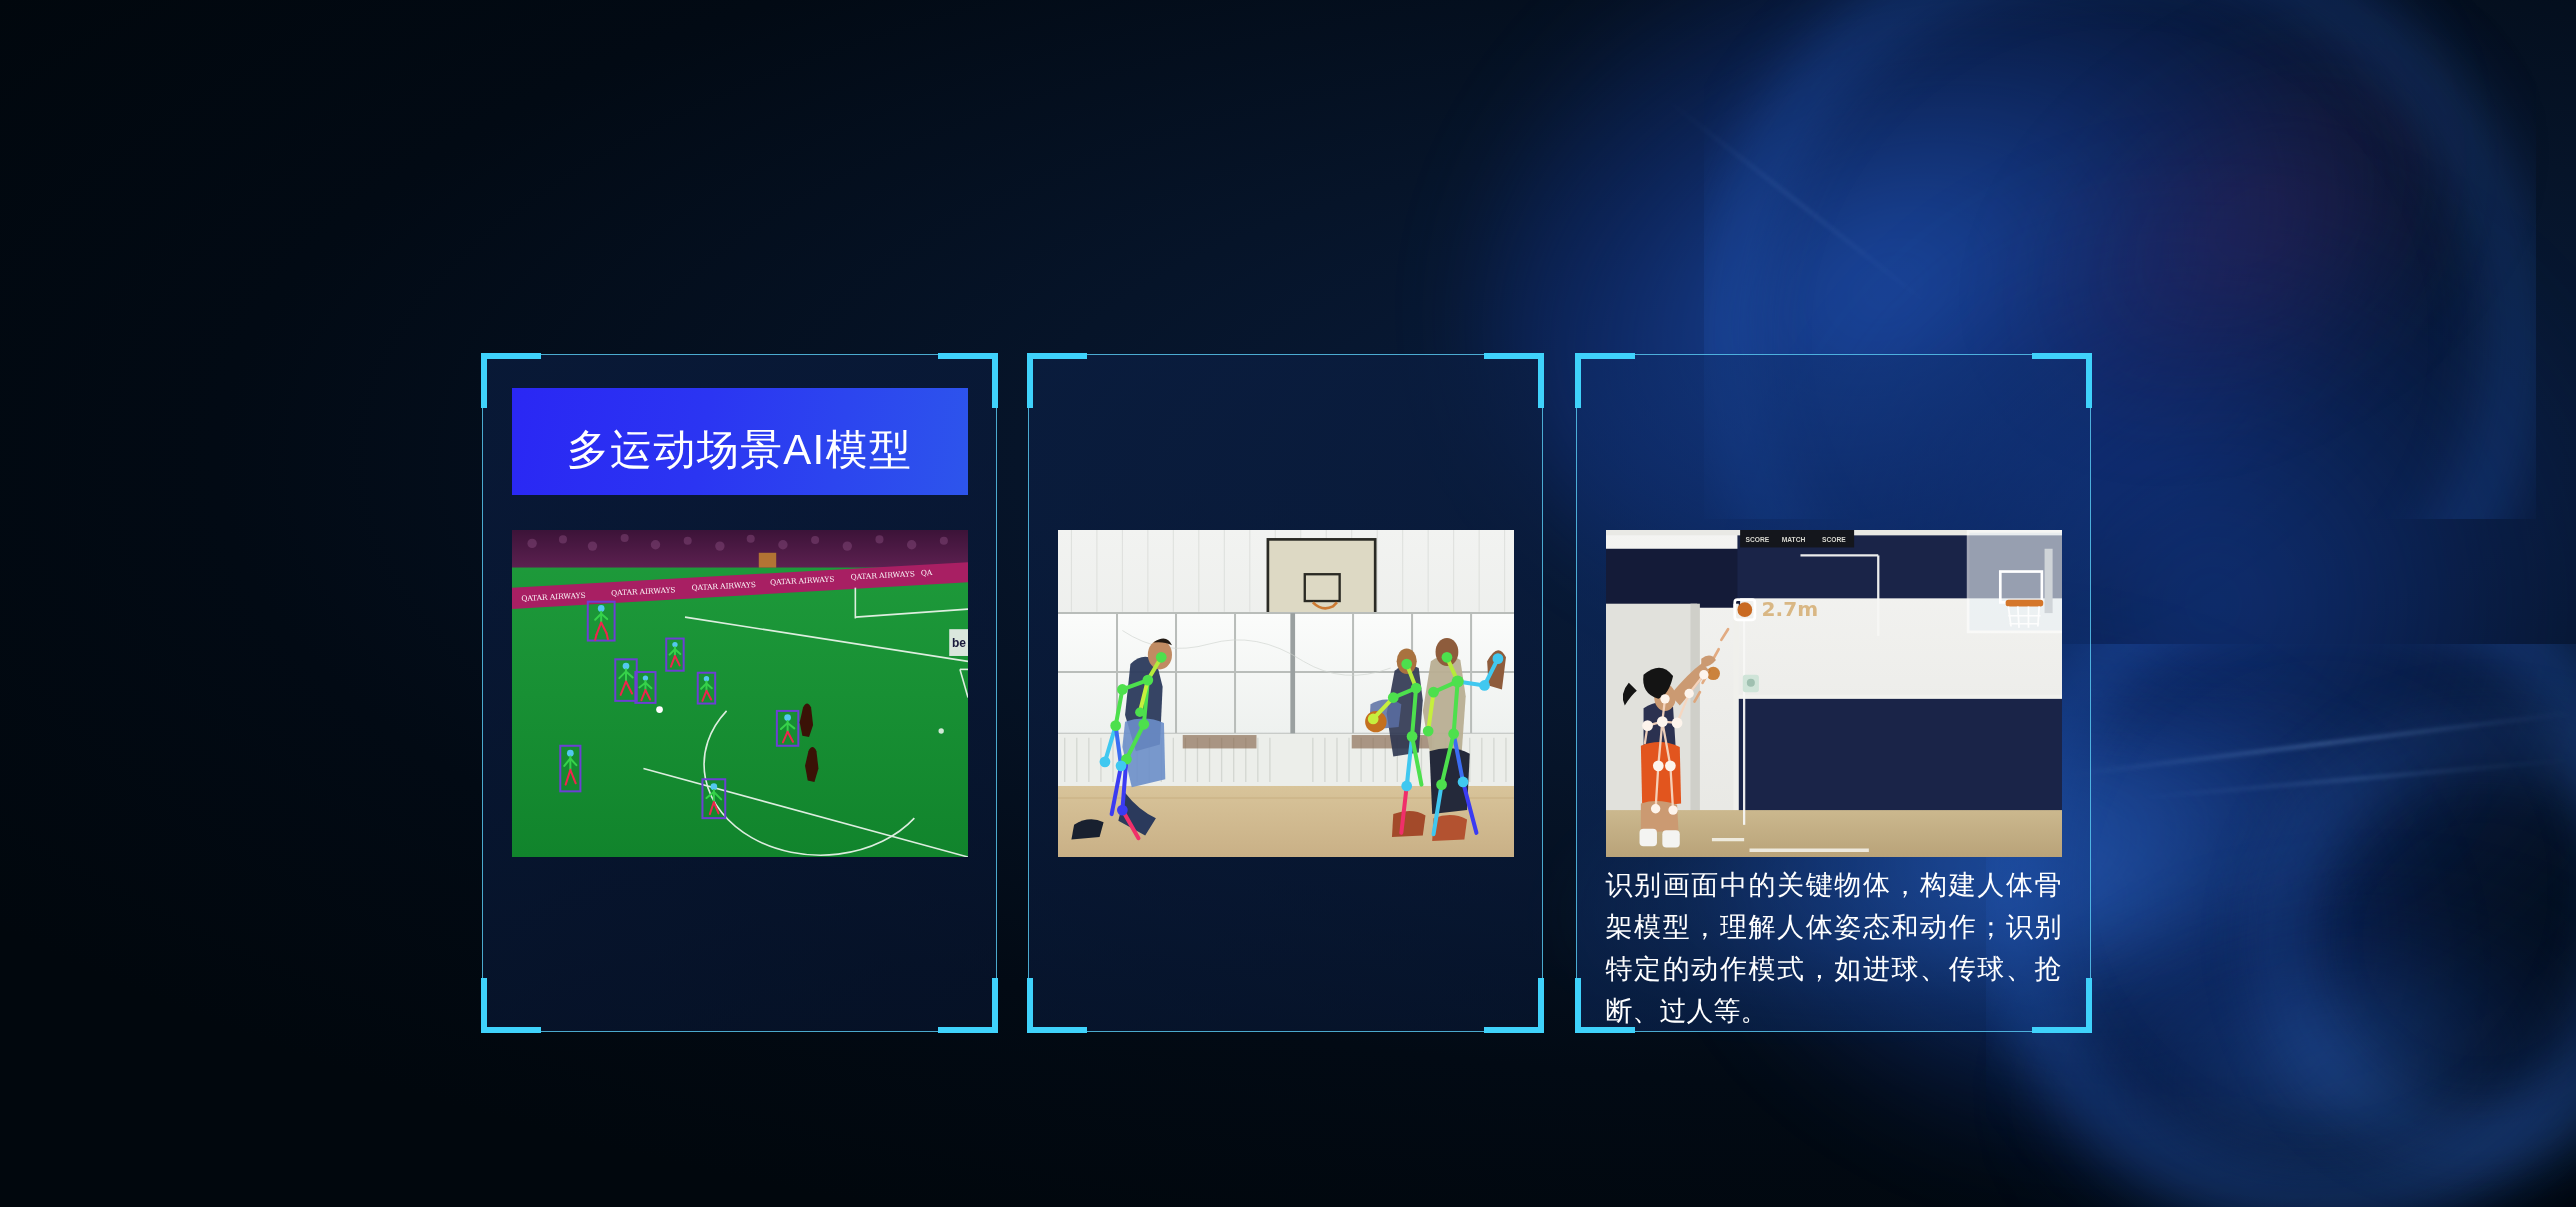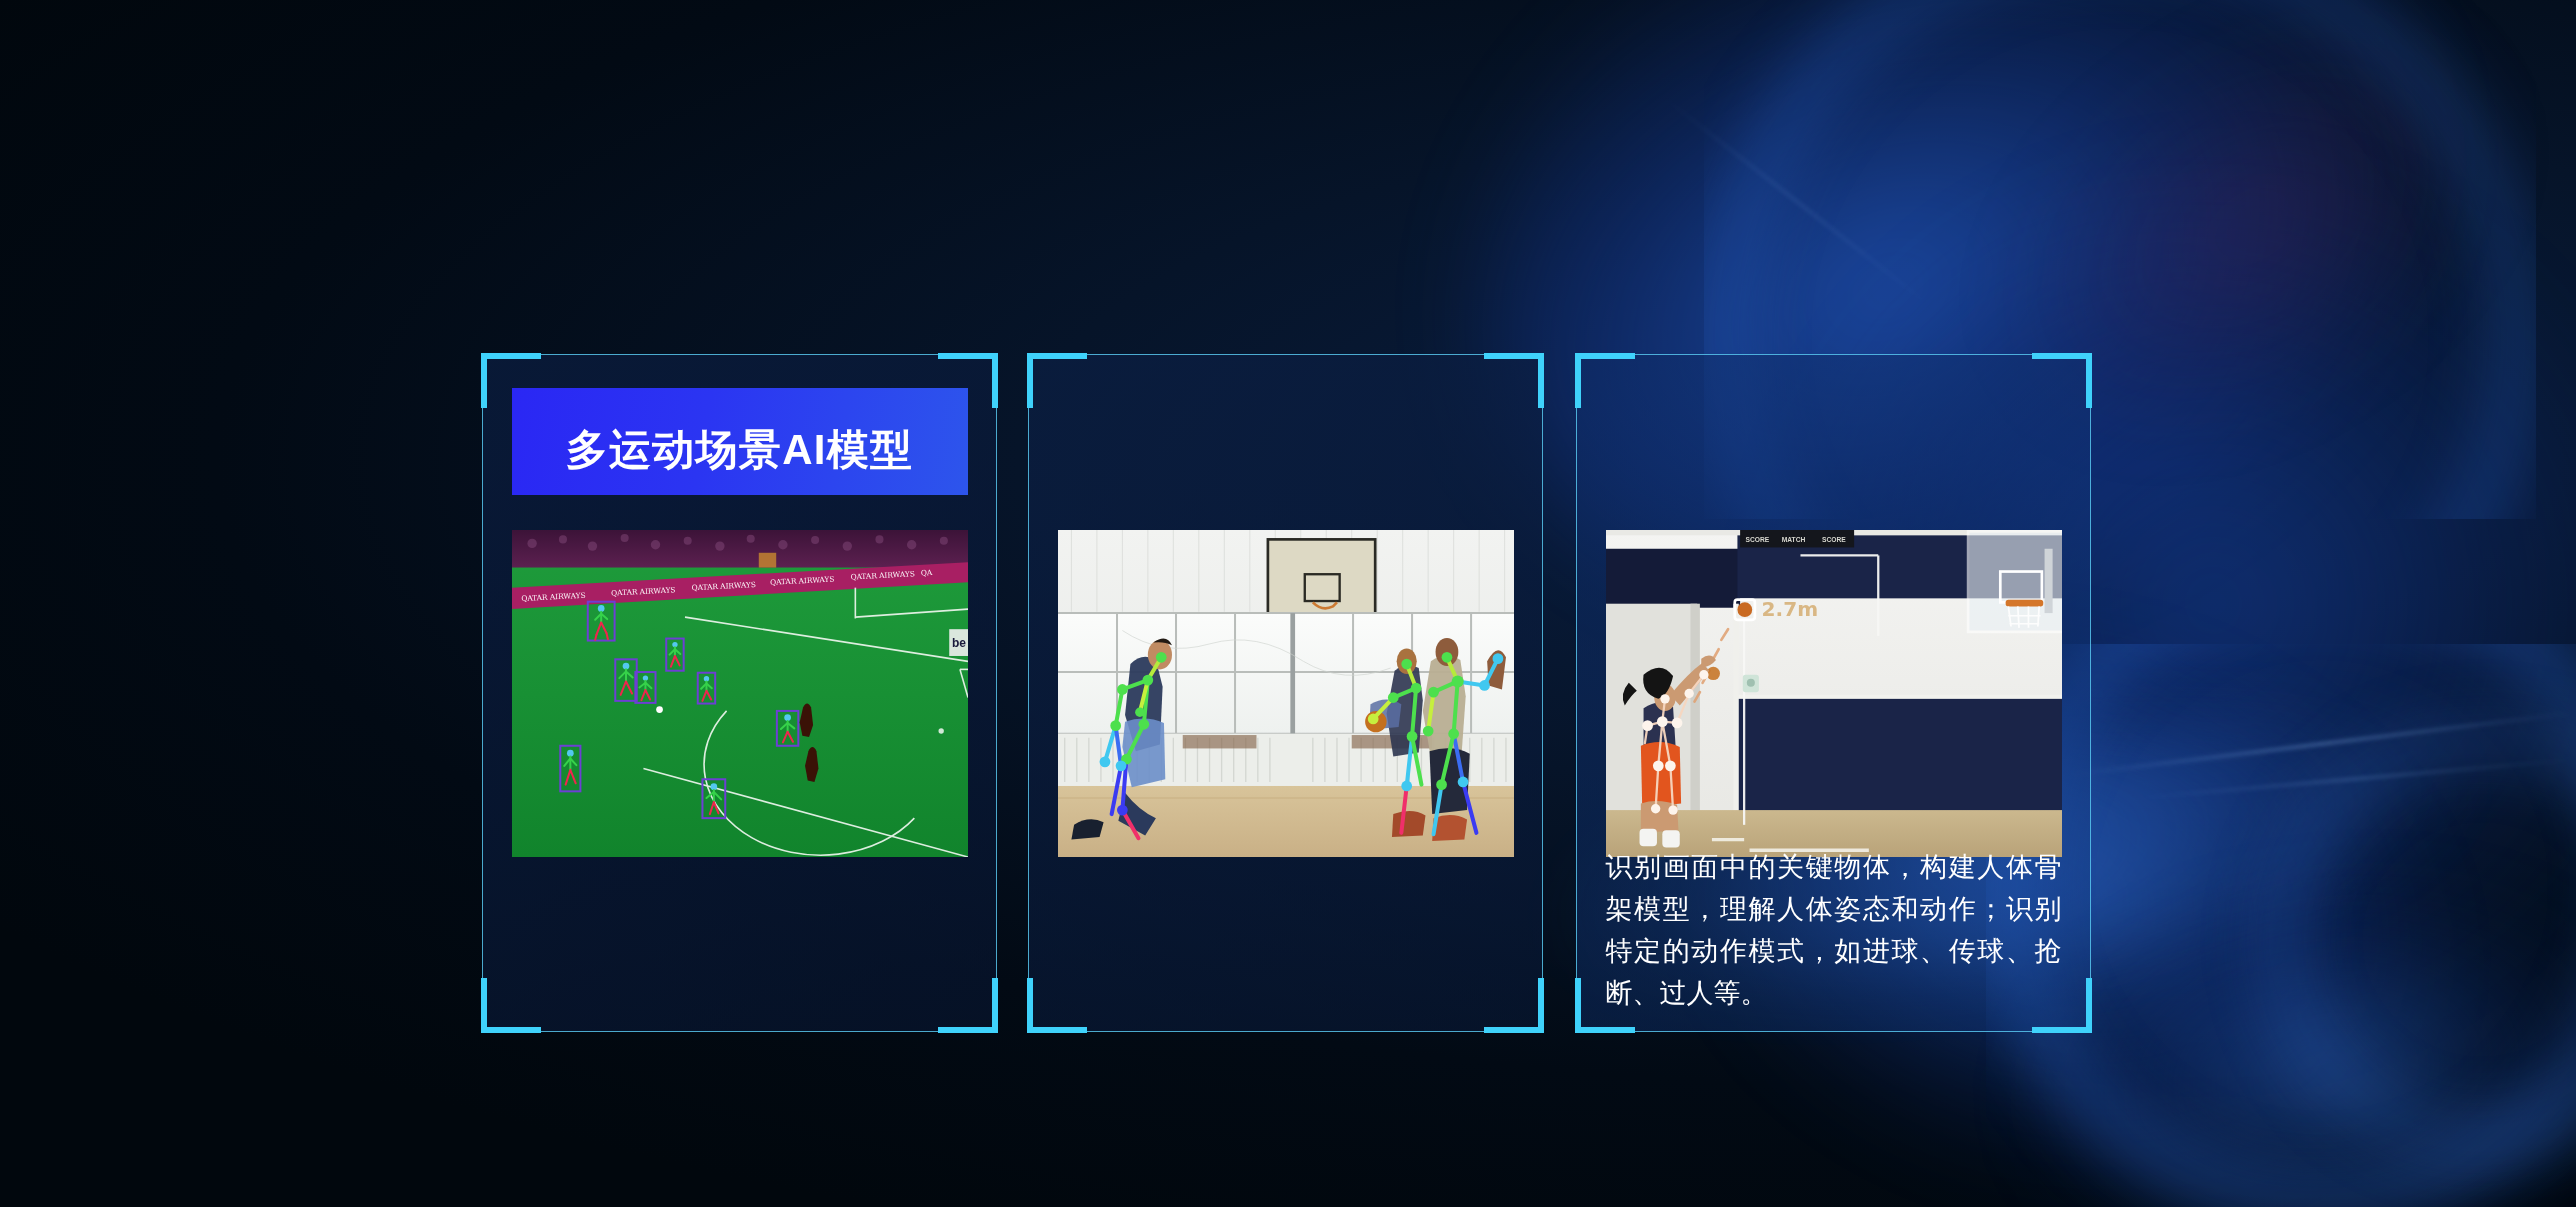--- a/index.html
+++ b/index.html
@@ -88,21 +88,21 @@
   .c-br .v { right:0; bottom:0; }
 
   .card-inner { position:absolute; inset:0; padding:0; }
 
   .card-head {
     position:absolute; left:29.5px; top:34px; width:456px; height:107px;
     background:linear-gradient(100deg,#2a27f4 0%,#2b35f2 42%,#2d55ec 100%);
     display:flex; align-items:center; justify-content:center;
   }
   .card-head .title {
-    color:#fff; font-size:42px; font-weight:700; letter-spacing:1.3px;
+    color:#fff; font-size:42px; font-weight:400; letter-spacing:1.3px;
     line-height:1; white-space:nowrap;margin-top:16px;
   }
 
   .thumb {
     position:absolute; left:29.5px; top:176px; width:456px; height:327px;
     overflow:hidden; background:#0b1730;
   }
   .thumb svg { display:block; width:100%; height:100%; }
 
   .body { position:absolute; left:29.5px; right:29.5px; top:527px; }
@@ -114,21 +114,21 @@
   .bullets li::before {
     content:""; position:absolute; left:9.4px; top:19px;
     width:7.4px; height:7.4px; border-radius:50%; background:#fff;
   }
   .para {
     color:#fff; font-size:27px; line-height:42px; font-weight:500;
     text-align:justify; text-justify:inter-ideograph;
   }
   .card.c1 .body { top:530px; }
   .card.c2 .body { top:530px; }
-  .card.c3 .body { top:492px; }
+  .card.c3 .body { top:510px; }
 </style>
 </head>
 <body>
 
 <div class="bg">
   <div class="bg-base"></div>
   <div class="swirl s1"></div>
   <div class="swirl s2"></div>
   <div class="swirl s3"></div>
   <div class="swirl s4"></div>

